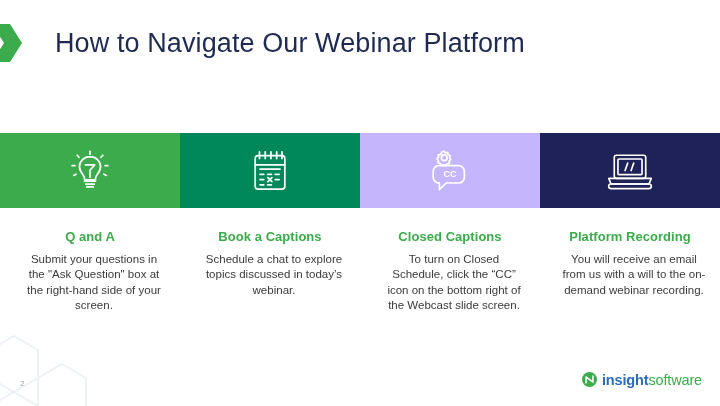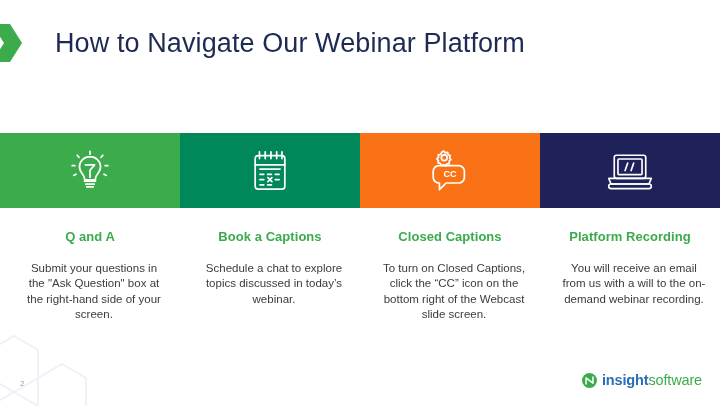--- a/index.html
+++ b/index.html
@@ -84,21 +84,21 @@
     width: 180px;
     box-sizing: border-box;
     padding: 21px 14px 0 14px;
     text-align: center;
   }
   .col-title {
     font-size: 13px;
     font-weight: bold;
     color: #3bab4b;
     line-height: 16px;
-    margin-bottom: 16px;
+    margin-bottom: 7px;
     letter-spacing: 0.05px;
   }
   .col-body {
     font-size: 11.5px;
     line-height: 15.4px;
     color: #3b3b3b;
     letter-spacing: 0.01px;
     margin-left: 8px;
   }
 
@@ -109,21 +109,21 @@
     bottom: 18px;
     font-size: 8px;
     color: #9aa0ac;
     letter-spacing: 0.2px;
   }
   .logo {
     position: absolute;
     right: 18px;
     bottom: 18px;
     display: flex;
-    align-items: flex-end;
+    align-items: flex-start;
     gap: 5px;
   }
   .logo-mark { display: block; }
   .logo-text {
     font-size: 14.5px;
     line-height: 16px;
     letter-spacing: -0.15px;
     white-space: nowrap;
   }
   .logo-insight { color: #2b6cb8; font-weight: 600; }
@@ -173,21 +173,21 @@
       <path d="M7.5 17.5h31"></path>
       <path d="M12 4v7M18 4v7M24 4v7M30 4v7M35.5 4v7"></path>
       <path d="M12.5 22h21"></path>
       <path d="M12.5 27.5h4M20.5 27.5h4M28.5 27.5h4"></path>
       <path d="M12.5 33h4M28.5 33h4"></path>
       <path d="M12.5 38.5h4M20.5 38.5h4"></path>
       <path d="M20.8 30.9l4.2 4.2M25 30.9l-4.2 4.2"></path>
     </svg>
   </div>
 
-  <div class="band-cell" style="background:#f97316">
+  <div class="band-cell" style="background:#c4b5fd">
     <svg width="48" height="48" viewBox="0 0 50 50" fill="none" stroke="#ffffff" stroke-width="1.8" stroke-linecap="round" stroke-linejoin="round">
       <path d="M14 19.5h20c3.3 0 6 2.7 6 6v6c0 3.3-2.7 6-6 6H21l-7 7v-7h-0.5c-3.3 0-6-2.7-6-6v-6c0-3.3 2.7-6 6-6z"></path>
       <path d="M16.4 5.4l2.1-1.2 1.6 1.9 2.4-.6.5 2.4 2.3.9-.8 2.4 1.5 2-1.9 1.6.2 2.5-2.5.3-1.3 2.1-2.2-1.2-2.3 1-1-2.3-2.4-.7.4-2.4-1.7-1.8 1.8-1.7-.3-2.5 2.5-.4z"></path>
       <circle cx="19" cy="11.2" r="3"></circle>
       <text x="25" y="31.5" fill="#ffffff" stroke="none" font-family="Liberation Sans, sans-serif" font-size="9.5" font-weight="bold" text-anchor="middle">CC</text>
     </svg>
   </div>
 
   <div class="band-cell" style="background:#1f2259">
     <svg width="50" height="42" viewBox="0 0 54 44" fill="none" stroke="#ffffff" stroke-width="1.8" stroke-linecap="round" stroke-linejoin="round">
@@ -208,21 +208,21 @@
     <div class="col-body">Submit your questions in the "Ask Question" box at the right-hand side of your screen.</div>
   </div>
 
   <div class="col">
     <div class="col-title">Book a Captions</div>
     <div class="col-body">Schedule a chat to explore topics discussed in today’s webinar.</div>
   </div>
 
   <div class="col">
     <div class="col-title">Closed Captions</div>
-    <div class="col-body">To turn on Closed Captions, click the “CC” icon on the bottom right of the Webcast slide screen.</div>
+    <div class="col-body">To turn on Closed Schedule, click the “CC” icon on the bottom right of the Webcast slide screen.</div>
   </div>
 
   <div class="col">
     <div class="col-title">Platform Recording</div>
     <div class="col-body">You will receive an email from us with a will to the on-demand webinar recording.</div>
   </div>
 
 </div>
 
 <div class="page-number">2</div>

